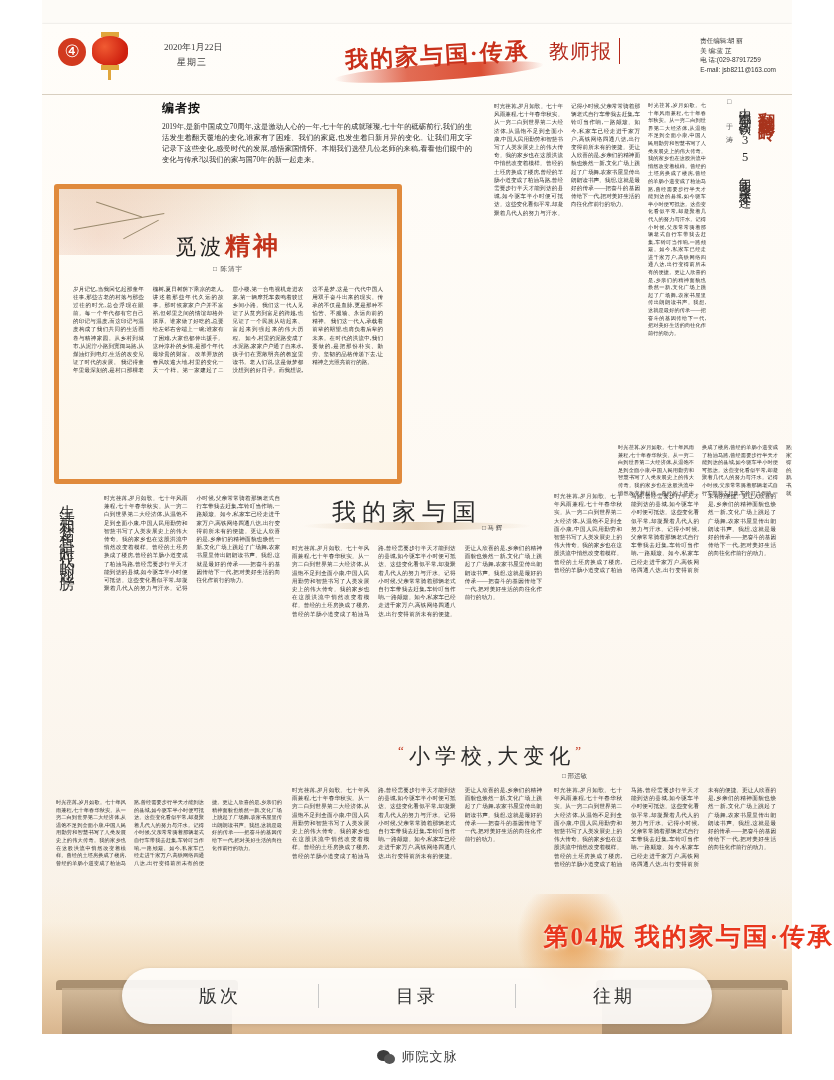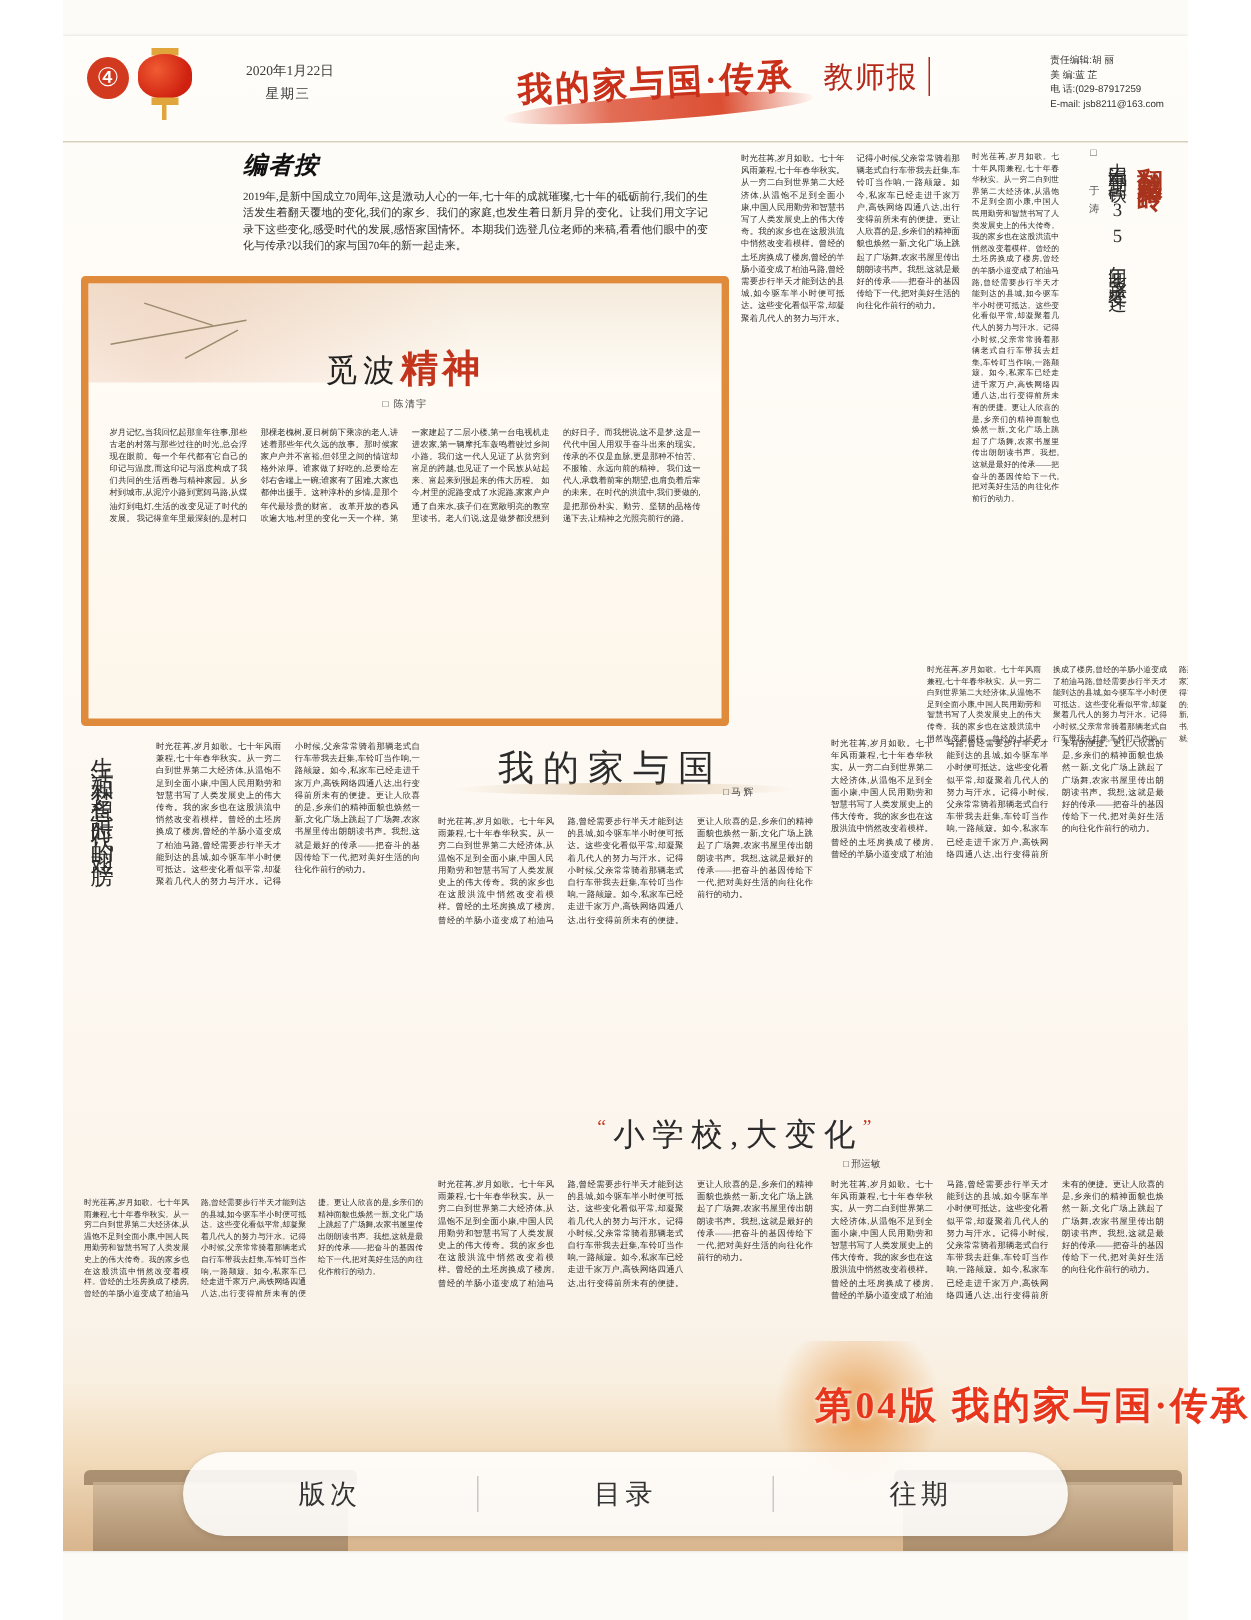--- a/index.html
+++ b/index.html
@@ -149,26 +149,25 @@
   }
 
   
   .editor-note {
     position: absolute;
     left: 120px; top: 76px;
     width: 310px;
   }
   .editor-note .en-title {
     font-family: "Liberation Serif", serif;
-    font-size: 16px;
+    font-size: 12px;
     color: #111;
     font-weight: bold;
     letter-spacing: 1px;
     margin-bottom: 4px;
-    font-style: italic;
   }
   .editor-note .en-body {
     font-size: 7.3px;
     line-height: 11px;
     color: #2a2a2a;
     text-align: justify;
     font-family: "Liberation Serif", serif;
   }
 
   
@@ -226,21 +225,21 @@
     width: 160px;
     height: 60px;
     columns: 2;
     column-gap: 8px;
   }
 
   
   .hl-box {
     position: absolute;
     left: 12px; top: 160px;
-    width: 432px;
+    width: 348px;
     height: 300px;
     border: 5px solid #e08a3c;
     border-radius: 3px;
     background: linear-gradient(#fffdf8, #fdf6ea);
     z-index: 10;
     overflow: hidden;
     box-sizing: border-box;
   }
   .hl-deco {
     position: absolute;
@@ -559,21 +558,21 @@
       <div class="imprint">
         <div>责任编辑:胡 丽</div>
         <div>美 编:蓝 芷</div>
         <div>电  话:(029-87917259</div>
         <div>E-mail: jsb8211@163.com</div>
       </div>
     </div>
 
     <div class="editor-note">
       <div class="en-title">编者按</div>
-      <div class="en-body">2019年,是新中国成立70周年,这是激动人心的一年,七十年的成就璀璨,七十年的砥砺前行,我们的生活发生着翻天覆地的变化,我们的家乡、我们的家庭,也发生着日新月异的变化。让我们用文字记录下这些变化,感受时代的发展,感悟家国情怀。本期我们选登几位老师的来稿,看看他们眼中的变化与传承?以我们的家与国70年的新一起走来。</div>
+      <div class="en-body">2019年,是新中国成立70周年,这是激动人心的一年,七十年的成就璀璨,七十年的砥砺前行,我们的生活发生着翻天覆地的变化,谁家有了困难、我们的家庭,也发生着日新月异的变化。让我们用文字记录下这些变化,感受时代的发展,感悟家国情怀。本期我们选登几位老师的来稿,看看他们眼中的变化与传承?以我们的家与国70年的新一起走来。</div>
     </div>
 
     <div class="col-text top-right-a">时光荏苒,岁月如歌。七十年风雨兼程,七十年春华秋实。从一穷二白到世界第二大经济体,从温饱不足到全面小康,中国人民用勤劳和智慧书写了人类发展史上的伟大传奇。我的家乡也在这股洪流中悄然改变着模样。曾经的土坯房换成了楼房,曾经的羊肠小道变成了柏油马路,曾经需要步行半天才能到达的县城,如今驱车半小时便可抵达。这些变化看似平常,却凝聚着几代人的努力与汗水。记得小时候,父亲常常骑着那辆老式自行车带我去赶集,车铃叮当作响,一路颠簸。如今,私家车已经走进千家万户,高铁网络四通八达,出行变得前所未有的便捷。更让人欣喜的是,乡亲们的精神面貌也焕然一新,文化广场上跳起了广场舞,农家书屋里传出朗朗读书声。我想,这就是最好的传承——把奋斗的基因传给下一代,把对美好生活的向往化作前行的动力。</div>
     <div class="col-text top-right-b tiny">时光荏苒,岁月如歌。七十年风雨兼程,七十年春华秋实。从一穷二白到世界第二大经济体,从温饱不足到全面小康,中国人民用勤劳和智慧书写了人类发展史上的伟大传奇。我的家乡也在这股洪流中悄然改变着模样。曾经的土坯房换成了楼房,曾经的羊肠小道变成了柏油马路,曾经需要步行半天才能到达的县城,如今驱车半小时便可抵达。这些变化看似平常,却凝聚着几代人的努力与汗水。记得小时候,父亲常常骑着那辆老式自行车带我去赶集,车铃叮当作响,一路颠簸。如今,私家车已经走进千家万户,高铁网络四通八达,出行变得前所未有的便捷。更让人欣喜的是,乡亲们的精神面貌也焕然一新,文化广场上跳起了广场舞,农家书屋里传出朗朗读书声。我想,这就是最好的传承——把奋斗的基因传给下一代,把对美好生活的向往化作前行的动力。</div>
 
     <div class="vhead">
       <div class="vcol big">翻越秦岭</div>
       <div class="vcol mid">由汽车到高铁,35年回乡路之变迁</div>
       <div class="vcol small">□ 于 涛</div>
     </div>
@@ -639,14 +638,21 @@
   </div>
 
   <div class="toolbar">
     <div class="tb-item">版次</div>
     <div class="tb-sep"></div>
     <div class="tb-item">目录</div>
     <div class="tb-sep"></div>
     <div class="tb-item">往期</div>
   </div>
 
+  <div class="footer">
+    <span class="wx-icon">
+      <span class="b1"></span>
+        <span class="b2"></span>
+    </span>
+    <span class="fname">师院文脉</span>
+  </div>
 
 </div>
 
 </body></html>

